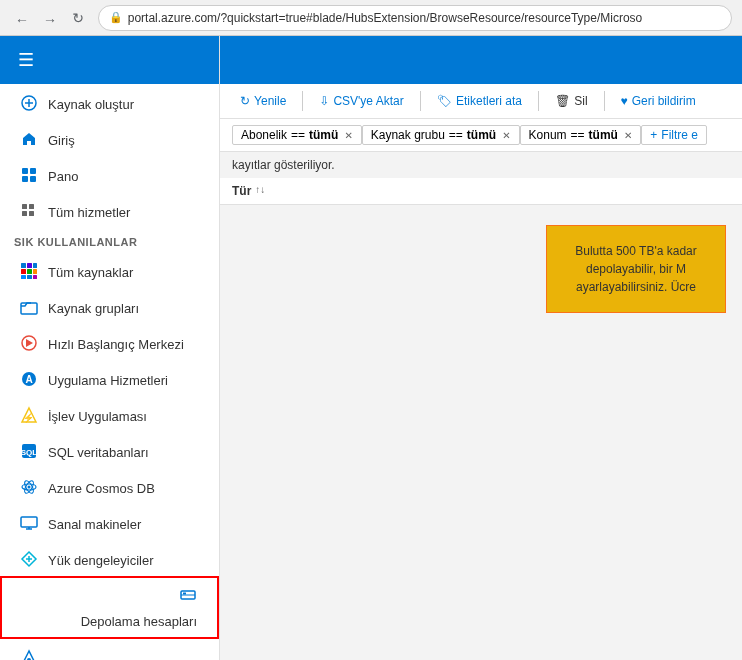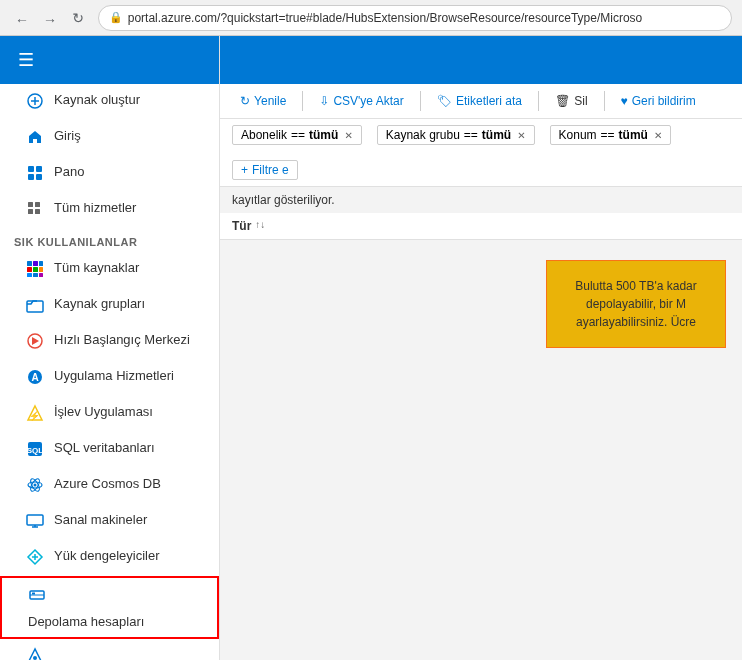--- a/index.html
+++ b/index.html
@@ -69,22 +69,22 @@
     .hamburger-btn {
       background: none;
       border: none;
       cursor: pointer;
       color: white;
       font-size: 18px;
       padding: 4px;
     }
     .sidebar-item {
       display: flex;
-      align-items: flex-start;
-      padding: 8px 26px;
+      align-items: flex-end;
+      padding: 8px 20px;
       cursor: pointer;
       gap: 10px;
       color: #333;
       min-height: 36px;
     }
     .sidebar-item.highlighted {
       border: 2px solid red;
       background: #fff;
       flex-direction: column;
     }
@@ -147,21 +147,21 @@
       background: #ccc;
       margin: 0 4px;
     }
 
     .filter-bar {
       background: white;
       padding: 6px 12px;
       border-bottom: 1px solid #e0e0e0;
       display: flex;
       align-items: center;
-      gap: 15px;
+      gap: 0;
       flex-wrap: wrap;
     }
     .filter-pill {
       display: flex;
       align-items: center;
       gap: 4px;
       background: white;
       border: 1px solid #ccc;
       border-radius: 2px;
       padding: 2px 8px;

